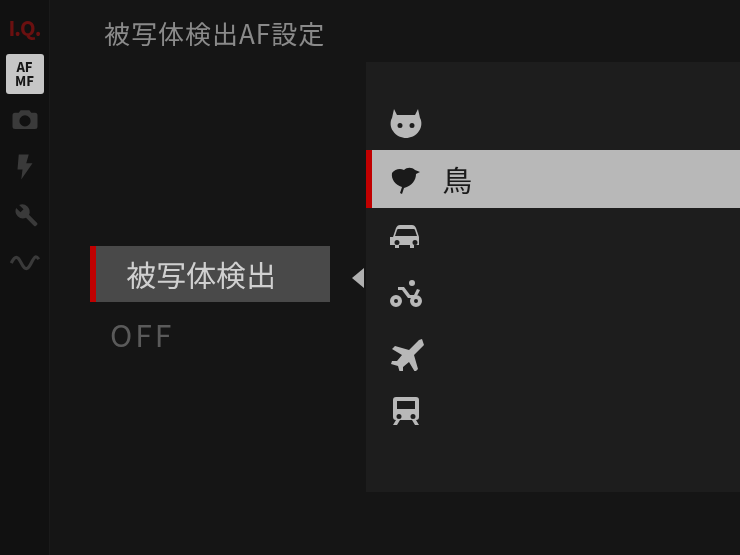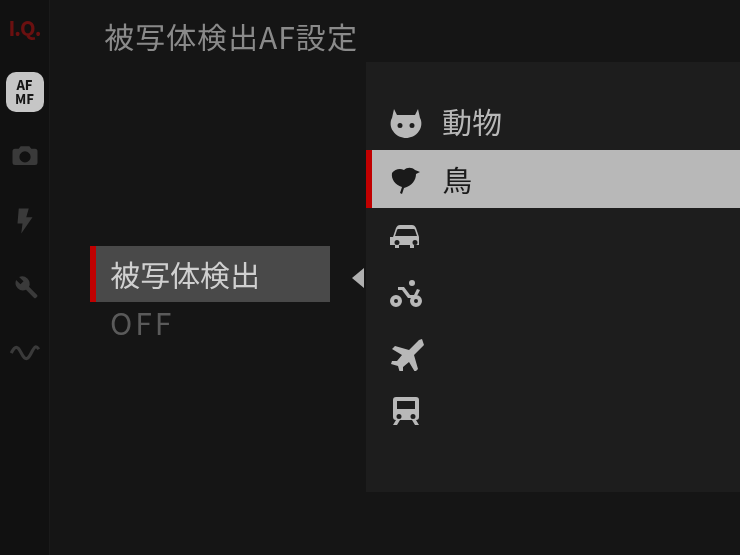--- a/index.html
+++ b/index.html
@@ -13,76 +13,76 @@
   
   .tabbar {
     position: absolute;
     left: 0; top: 0;
     width: 50px; height: 555px;
     background: #111;
     display: flex;
     flex-direction: column;
     align-items: center;
     padding-top: 6px;
-    gap: 24px;
+    gap: 6px;
     border-right: 1px solid #1a1a1a;
   }
   .tab {
     width: 42px; height: 42px;
     display: flex; align-items: center; justify-content: center;
     color: #3a3a3a;
     border-radius: 4px;
   }
   .tab svg { width: 30px; height: 30px; }
   .tab.iq { font-weight: 800; font-size: 20px; color:#6a1010; letter-spacing:-1px;}
   .tab.afmf {
     background:#c6c6c6;
     color:#151515;
     font-weight:800;
     font-size:13px;
     line-height:14px;
     text-align:center;
     flex-direction:column;
     width:38px; height:40px;
-    border-radius:10px;
+    border-radius:3px;
   }
   .tab.afmf span{ display:block; }
 
   
   .main {
     position:absolute;
     left:50px; top:0; right:0; height:555px;
     background:#151515;
   }
 
   .title {
     position:absolute;
     left:54px; top:14px;
-    font-size:30px;
+    font-size:26px;
     color:#8a8a8a;
     letter-spacing:1px;
   }
 
   .entry-sel {
     position:absolute;
     left:40px; top:246px;
     width:240px; height:56px;
     background:#494949;
     border-left:6px solid #c00000;
     display:flex;
     align-items:center;
-    padding-left:14px;
+    padding-left:30px;
     font-size:30px;
     color:#d0d0d0;
     overflow:hidden;
     white-space:nowrap;
   }
   .entry-off {
     position:absolute;
-    left:60px; top:300px;
+    left:60px; top:312px;
     font-size:30px;
     color:#5a5a5a;
     letter-spacing:3px;
   }
 
   
   .arrow {
     position:absolute;
     left:302px; top:268px;
     width:0;height:0;
@@ -172,21 +172,20 @@
   <div class="arrow"></div>
 
   <div class="submenu">
 
     <div class="submenu-item">
       <span class="icon">
         <svg viewBox="0 0 40 36" fill="currentColor">
             <path d="M8 6l3 6h18l3-6 2 9c2 3 2 9-1 13-3 5-9 7-13 7s-10-2-13-7c-3-4-3-10-1-13zM14 20a2.5 2.5 0 1 0 0 5 2.5 2.5 0 0 0 0-5zm12 0a2.5 2.5 0 1 0 0 5 2.5 2.5 0 0 0 0-5zM17 29h6l-3 3z"></path>
           </svg>
       </span>
-      <span>動物</span>
     </div>
 
     <div class="submenu-item selected">
       <span class="icon">
         <svg viewBox="0 0 40 36" fill="currentColor">
             <path d="M6 12c3-4 8-5 12-3 3-3 8-3 11 0l5 2-4 2c0 6-4 12-12 14l-2 6-2-1 2-6C9 24 5 18 6 12z"></path>
           </svg>
       </span>
       <span>鳥</span>
     </div>

